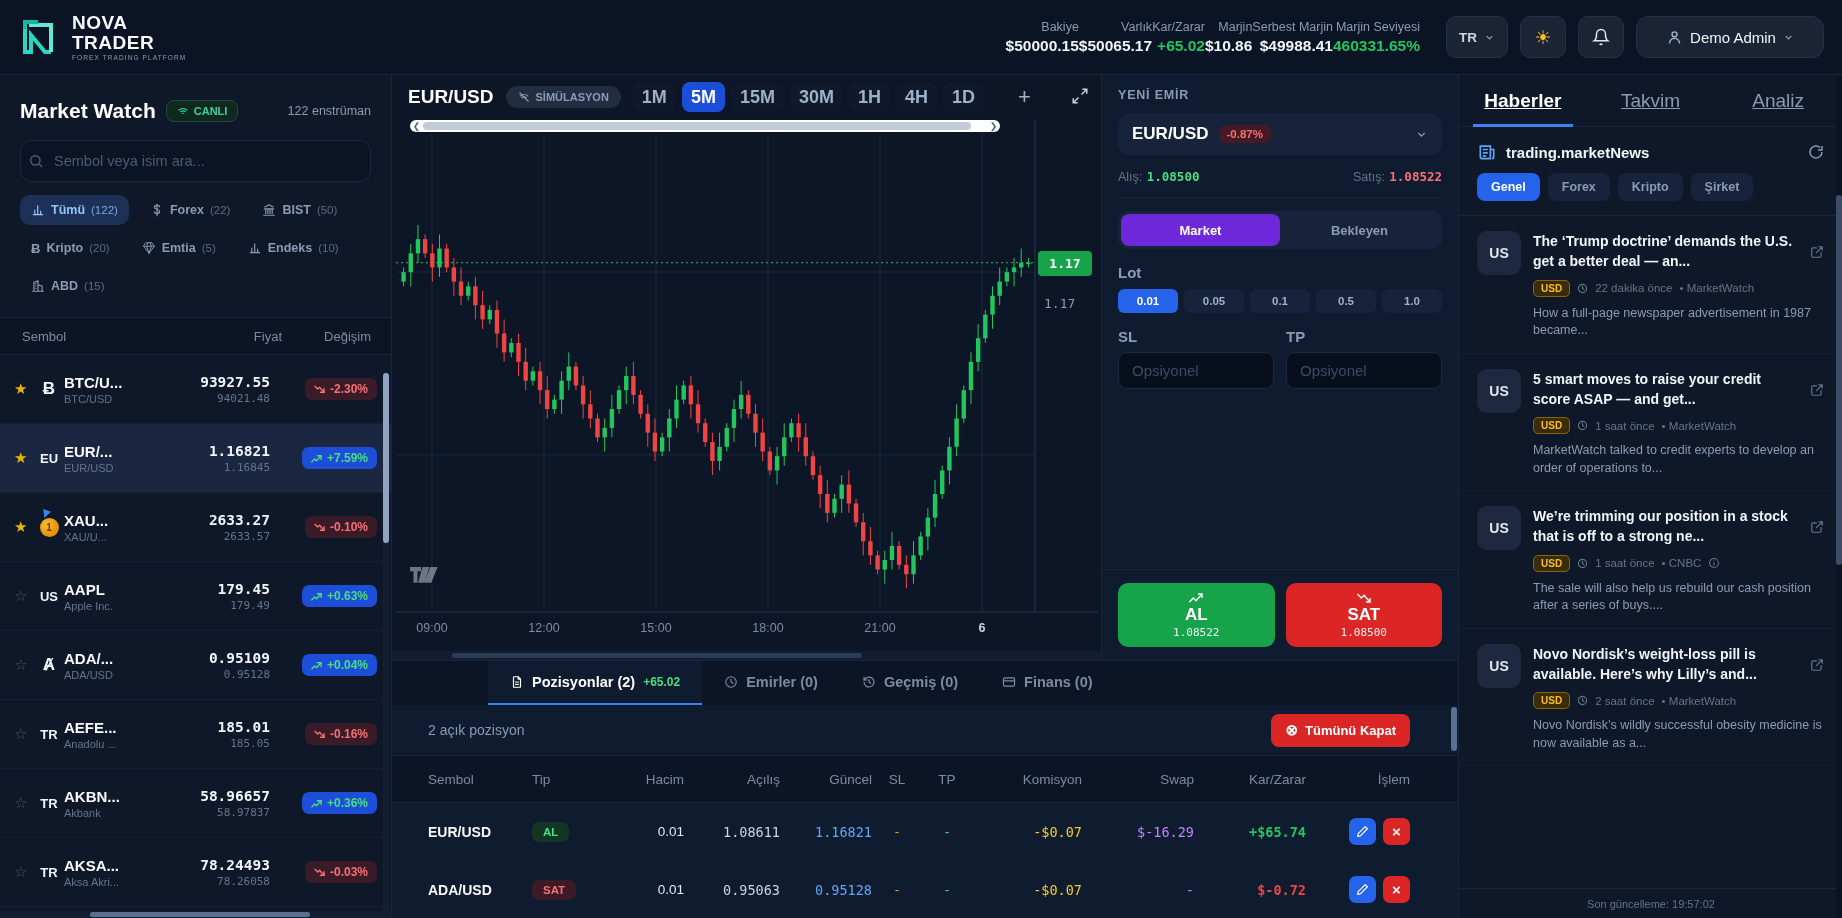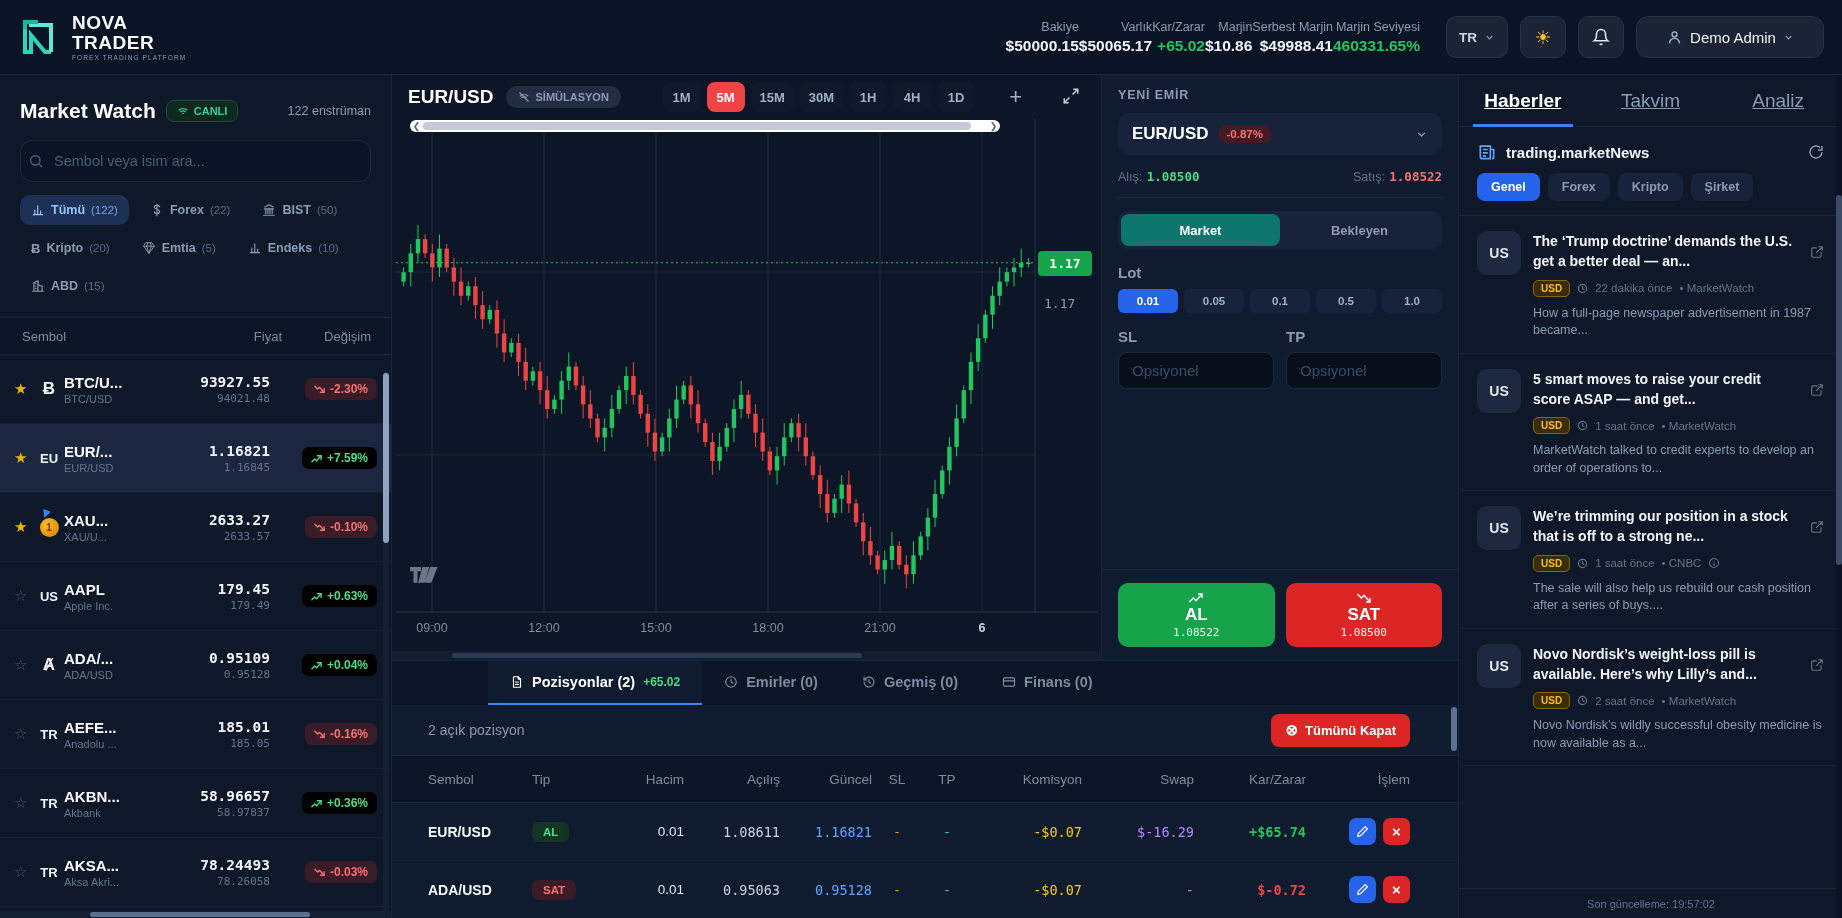--- a/index.html
+++ b/index.html
@@ -60,21 +60,21 @@
   .asset.big { font-size:17px; }
   .winfo { width:96px; }
   .winfo .nm { font-size:15px; font-weight:bold; color:#f8fafc; }
   .winfo .sub { font-size:11px; color:#64748b; margin-top:2px; }
   .wprice { width:110px; text-align:right; }
   .wprice .p { font-size:14.5px; font-weight:bold; color:#f1f5f9; }
   .wprice .sub { font-size:11px; color:#64748b; margin-top:2px; }
   .wchg { margin-left:auto; }
   .pct { display:inline-flex; align-items:center; gap:5px; font-size:12px; font-weight:bold;
     padding:4px 9px; border-radius:7px; }
-  .pct.up { background:#000000; color:#4ade80; }
+  .pct.up { background:#1d4ed8; color:#4ade80; }
   .pct.down { background:#391c28; color:#f87171; }
   .medal { position:relative; width:19px; height:19px; border-radius:50%;
     background:radial-gradient(circle at 35% 35%, #fbbf24, #d97706);
     color:#7c2d12; font-size:10px; font-weight:bold; display:flex; align-items:center; justify-content:center; }
   .medal::before { content:""; position:absolute; top:-8px; left:1px; border:4px solid transparent;
     border-top:8px solid #3b82f6; transform:rotate(20deg); }
   .sb-vscroll { position:absolute; right:2px; top:296px; width:6px; height:546px; background:#131f33; border-radius:3px; }
   .sb-vthumb { position:absolute; left:0; top:2px; width:6px; height:170px; background:#8fa3bf; border-radius:3px; }
   .sb-hscroll { position:absolute; left:0; bottom:0; width:392px; height:7px; background:#131f33; }
   .sb-hthumb { position:absolute; left:90px; top:1px; width:220px; height:5px; background:#58импa; background:#5b7090; border-radius:3px; }
@@ -82,22 +82,22 @@
   
   .chart-panel { position:absolute; left:392px; top:75px; width:710px; height:585px; background:#0d1626;
     border-right:1px solid #18253b; overflow:hidden; }
   .ch-head { position:absolute; left:0; top:0; width:710px; height:44px; display:flex; align-items:center;
     padding:0 16px; gap:12px; z-index:5; }
   .ch-sym { font-size:19px; font-weight:bold; color:#ffffff; }
   .sim { display:flex; align-items:center; gap:6px; background:#222d42; color:#8b9bb4; font-size:11px;
     font-weight:bold; padding:5px 12px; border-radius:20px; }
   .tfs { display:flex; gap:6px; margin-left:auto; }
   .tf { min-width:38px; height:30px; padding:0 9px; border:none; border-radius:8px; background:#16203454;
-    background:#16213550; color:#9fb0c9; font-size:13px; font-weight:bold; cursor:pointer; font-family:inherit; }
-  .tf.active { background:#ef4444; color:#fff; }
+    background:#16213550; color:#9fb0c9; font-size:18px; font-weight:bold; cursor:pointer; font-family:inherit; }
+  .tf.active { background:#1d4ed8; color:#fff; }
   .ch-plus { margin-left:22px; color:#9fb0c9; font-size:22px; background:none; border:none; cursor:pointer; }
   .ch-expand { margin-left:28px; margin-right:6px; color:#c3cfe0; background:none; border:none; cursor:pointer; }
   .hscroll { position:absolute; left:18px; top:45px; width:590px; height:12px; background:#ffffff;
     border-radius:7px; display:flex; align-items:center; z-index:5; }
   .hscroll .thumb { position:absolute; left:13px; top:2px; height:8px; width:548px; background:#c3cbd7; border-radius:5px; }
   .hscroll .ar { position:absolute; top:0; width:13px; height:12px; color:#55627a; font-size:9px; display:flex;
     align-items:center; justify-content:center; }
   .ar.l { left:0; } .ar.r { right:0; }
   .price-tag { position:absolute; left:646px; top:176px; width:54px; height:25px; background:#16a34a; color:#fff;
     font-size:13px; font-weight:bold; display:flex; align-items:center; justify-content:center; border-radius:4px; z-index:4; }
@@ -117,21 +117,21 @@
   .op-sym { font-size:17px; font-weight:bold; color:#fff; }
   .op-chg { background:#451a24; color:#f87171; font-size:11.5px; font-weight:bold; padding:3px 8px; border-radius:7px; }
   .op-symbox .chev { margin-left:auto; color:#8b9bb4; }
   .op-ba { display:flex; justify-content:space-between; margin-top:12px; padding-bottom:12px; border-bottom:1px solid #18253b; }
   .op-ba .lbl { color:#64748b; font-size:12.5px; }
   .op-ba .bid { color:#4ade80; font-weight:bold; font-size:12.5px; }
   .op-ba .ask { color:#f87171; font-weight:bold; font-size:12.5px; }
   .seg { margin-top:13px; background:#17233a; border-radius:10px; height:38px; display:flex; padding:3px; }
   .seg button { flex:1; border:none; border-radius:8px; background:transparent; color:#8b9bb4; font-size:13px;
     font-weight:bold; cursor:pointer; font-family:inherit; }
-  .seg button.active { background:#0f766e; color:#fff; }
+  .seg button.active { background:#6d28d9; color:#fff; }
   .op-lbl { margin-top:15px; font-size:15px; font-weight:bold; color:#8b9bb4; }
   .op-input { margin-top:7px; width:100%; height:37px; background:#070e1c; border:1px solid #1c2940; border-radius:9px;
     color:#f1f5f9; font-size:15px; padding:0 13px; font-family:inherit; outline:none; }
   .op-input::placeholder { color:#3d4c63; font-size:15px; }
   .presets { margin-top:8px; display:flex; gap:6px; }
   .preset { flex:1; height:24px; border:none; border-radius:6px; background:#17233a; color:#9fb0c9; font-size:11.5px;
     font-weight:bold; cursor:pointer; font-family:inherit; }
   .preset.active { background:#2563eb; color:#fff; }
   .sltp { display:flex; gap:12px; margin-top:15px; }
   .sltp > div { flex:1; }

